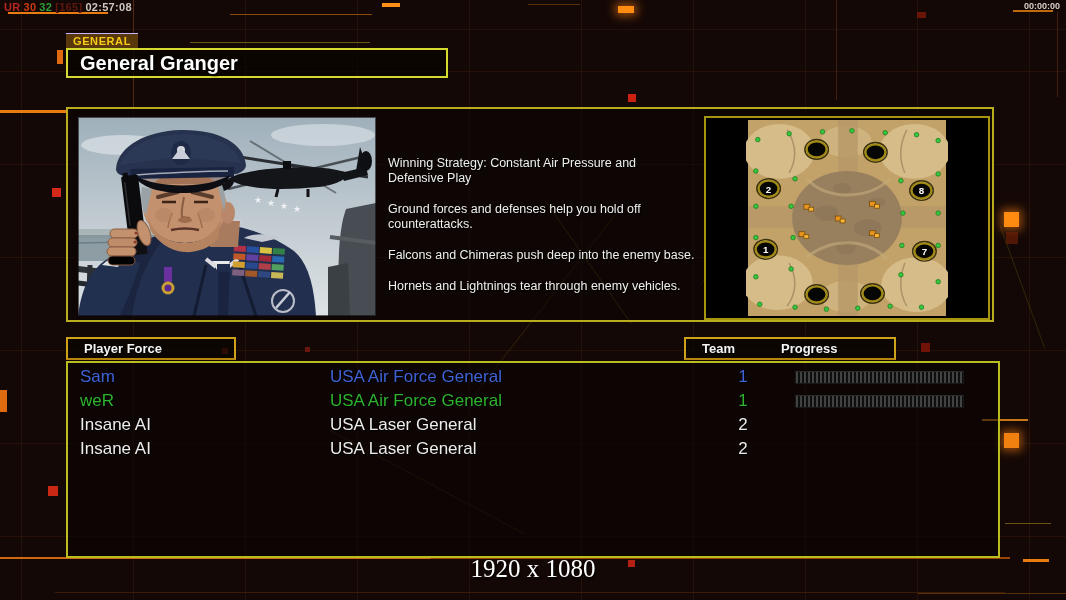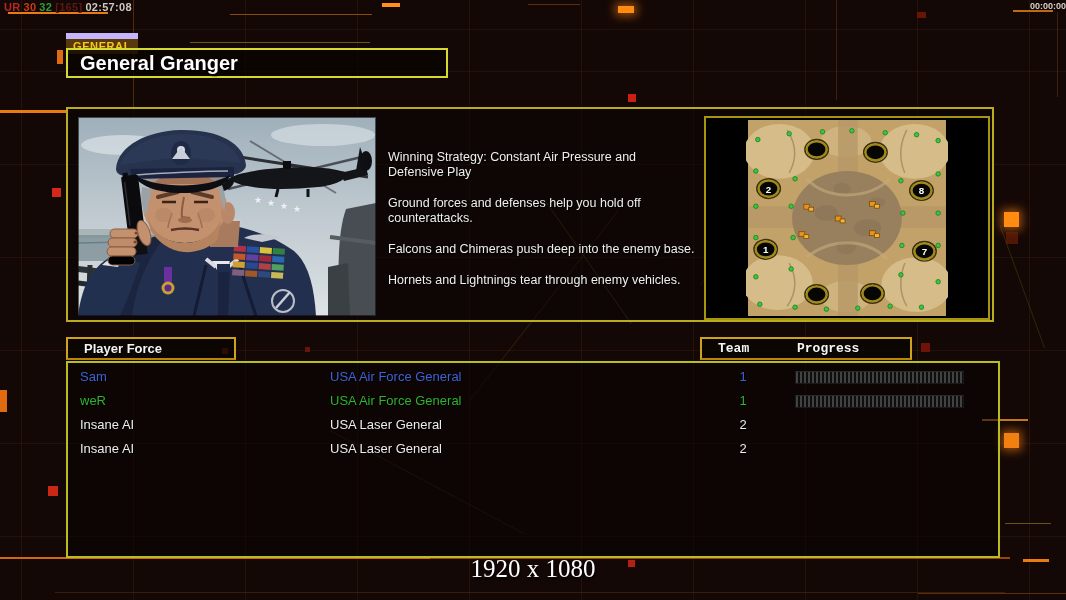--- a/index.html
+++ b/index.html
@@ -13,55 +13,55 @@
     background-position:21px 30px;pointer-events:none;}
   .hl{position:absolute;height:2px;}
   .vl{position:absolute;width:1px;}
   .sq{position:absolute;}
   .glow{box-shadow:0 0 10px 3px rgba(255,130,20,.55);}
   .diag{position:absolute;height:1px;transform-origin:left center;}
 
   
   #debug{position:absolute;left:4px;top:1px;font-size:11px;font-weight:bold;letter-spacing:.3px;}
   #debug span{margin-right:3px;}
-  #clock{position:absolute;right:0;top:1px;font-size:9px;font-weight:bold;color:#d6d0c6;text-align:center;}
+  #clock{position:absolute;right:6px;top:1px;font-size:9px;font-weight:bold;color:#d6d0c6;text-align:center;}
 
   
   #gen-tab{position:absolute;left:66px;top:33px;height:15px;line-height:15px;padding:0 7px;
     background:#59390c;color:#f6ca16;font-size:11px;font-weight:bold;letter-spacing:.6px;
-    border-top:6px solid #c4b5fd;}
+    border-top:1px solid #c4b5fd;}
   #title-box{position:absolute;left:66px;top:48px;width:366px;height:26px;
     border:2px solid #d6da2e;background:rgba(8,4,2,.72);
     color:#fff;font-size:20px;font-weight:bold;line-height:26px;padding-left:12px;
     text-shadow:2px 2px 2px #000;}
 
   
   #upper-panel{position:absolute;left:66px;top:107px;width:924px;height:211px;
     border:2px solid #b9ad1d;background:rgba(8,4,2,.5);}
   #portrait{position:absolute;left:78px;top:117px;width:298px;height:199px;background:#9fb0bb;}
-  #briefing{position:absolute;left:388px;top:150px;width:322px;color:#eef0ee;
+  #briefing{position:absolute;left:388px;top:156px;width:322px;color:#eef0ee;
     font-size:12.5px;line-height:15px;text-shadow:1px 1px 1px #000;}
   #briefing p{margin:0 0 16px 0;white-space:pre-line;}
   #map-box{position:absolute;left:704px;top:116px;width:282px;height:200px;
     background:#000;border:2px solid #a8950f;display:flex;align-items:center;justify-content:center;}
 
   
   .hdr-box{position:absolute;top:337px;height:19px;border:2px solid #cfa21c;border-bottom-color:#b8860e;
     background:rgba(10,5,2,.72);color:#f4f4f4;font-size:13px;font-weight:bold;line-height:19px;
     text-shadow:1px 1px 0 #000;}
   #hdr-player{left:66px;width:150px;padding-left:16px;}
   #hdr-army{left:315px;width:196px;padding-left:15px;}
-  #hdr-teamprog{left:700px;width:208px;font-family:Liberation Mono, monospace;}
+  #hdr-teamprog{left:684px;width:208px;}
   #hdr-teamprog .t{position:absolute;left:16px;}
   #hdr-teamprog .p{position:absolute;left:95px;}
 
   
   #roster-panel{position:absolute;left:66px;top:361px;width:930px;height:193px;
     border:2px solid #b9bd1f;background:rgba(6,3,1,.55);}
-  .prow{position:relative;height:24px;line-height:24px;font-size:13px;text-shadow:1px 1px 0 #000;}
+  .prow{position:relative;height:24px;line-height:24px;font-size:17px;text-shadow:1px 1px 0 #000;}
   .prow .pname{position:absolute;left:12px;}
   .prow .parmy{position:absolute;left:262px;}
   .prow .pteam{position:absolute;left:664px;width:22px;text-align:center;}
   .prow .pbar{position:absolute;left:727px;top:6px;width:167px;height:11px;
     background:repeating-linear-gradient(90deg,#424242 0 2px,#0e0e0e 2px 4px);
     border:1px solid #181818;border-top-color:#2a2a2a;}
 
   
   #footer-res{position:absolute;left:0;top:555px;width:100%;text-align:center;
     font-family:"Liberation Serif",serif;font-size:25px;color:#fff;text-shadow:1px 2px 2px #000;}

